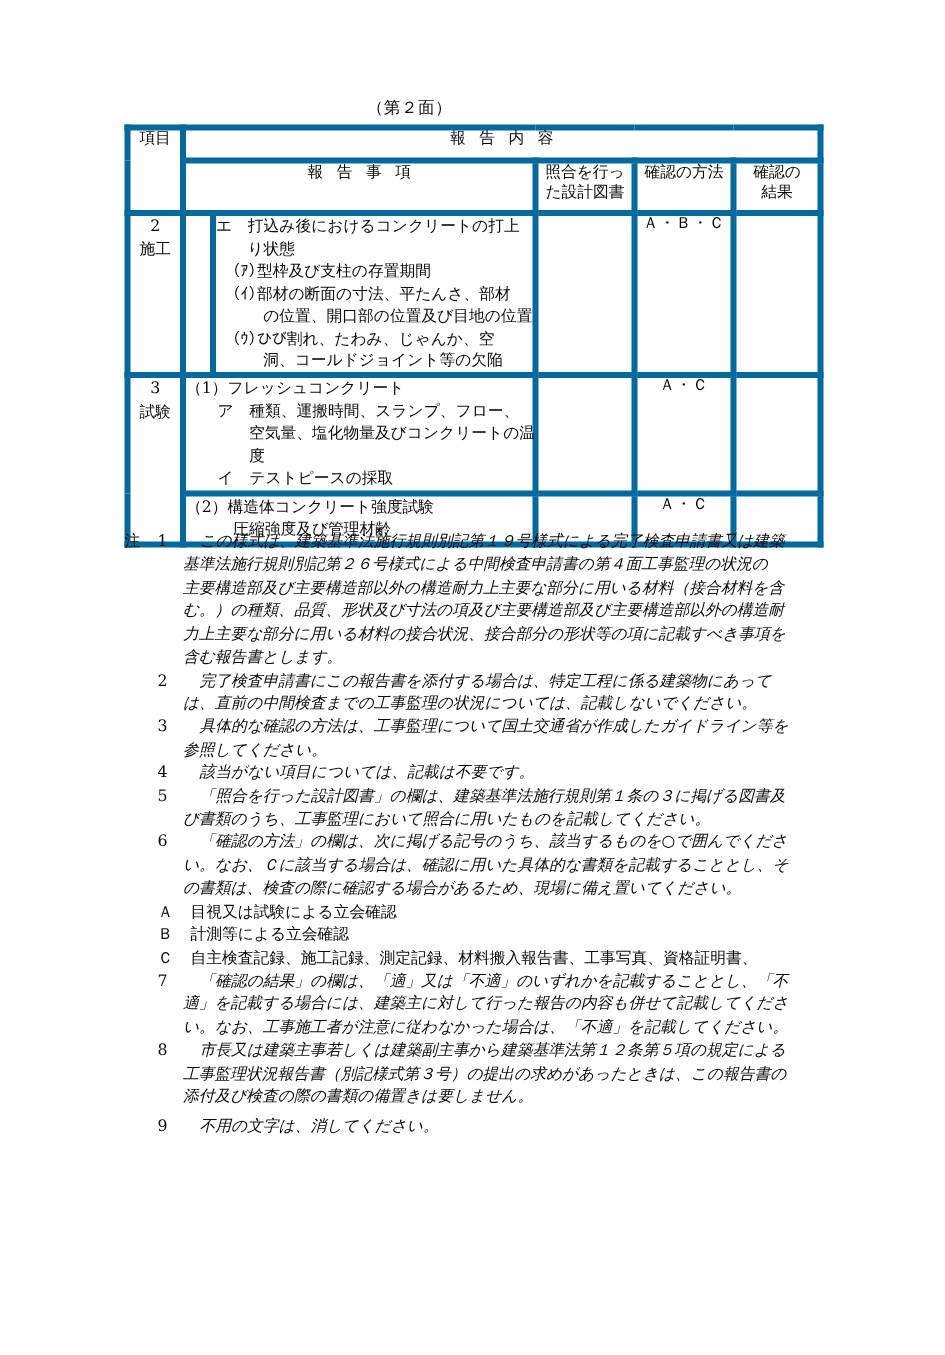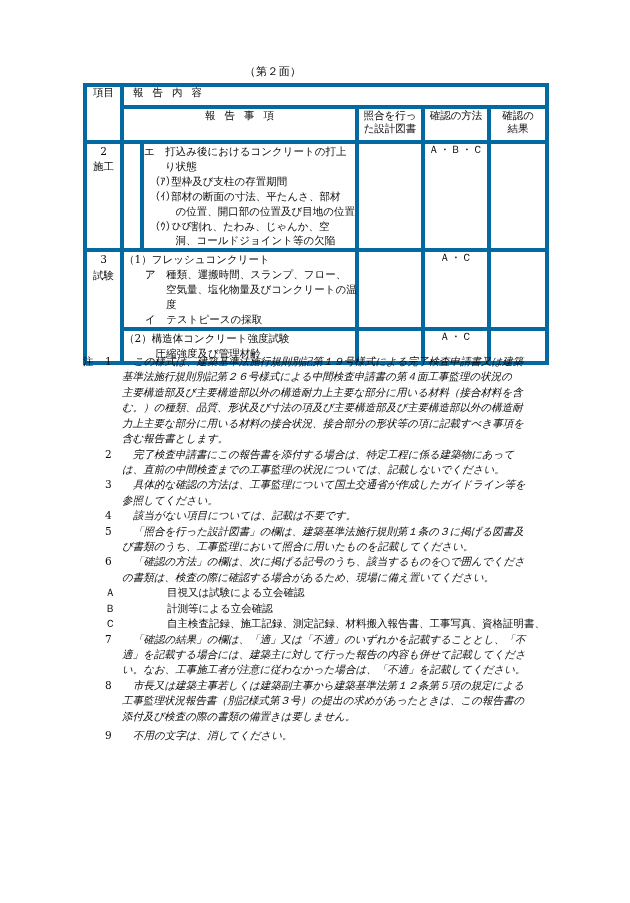--- a/index.html
+++ b/index.html
@@ -36,21 +36,21 @@
     font-weight:normal;
   }
   .c-item{width:37px;}
   .c-gut{width:20px;}
   .c-body{width:215px;}
   .c-dwg{width:66px;}
   .c-mtd{width:66px;}
   .c-res{width:58px;}
 
   .hdr-span{
-    height:18px;text-align:left;vertical-align:middle;
+    height:18px;text-align:center;vertical-align:middle;
     letter-spacing:9px;text-indent:9px;font-size:10.5px;
   }
   .hdr-cell{
     text-align:center;vertical-align:middle;height:31px;
     font-size:10.5px;line-height:1.22;padding:2px 1px;
   }
   .hdr-cell.spaced{letter-spacing:9px;text-indent:9px;}
   .hdr-item{text-align:center;vertical-align:middle;font-size:10.5px;}
 
   .itm-cell{
@@ -77,21 +77,21 @@
   .note-label{
     width:22px;flex:0 0 22px;text-align:left;
   }
   .note-num{
     width:17px;flex:0 0 17px;text-align:left;
   }
   .note-text{flex:1 1 auto;text-indent:11px;font-style:italic;}
   .note-text.noind{text-indent:0;}
   .sub-row{display:flex;align-items:flex-start;padding-left:22px;}
   .sub-label{width:22px;flex:0 0 22px;}
-  .sub-text{flex:1 1 auto;margin-left:40px;}
+  .sub-text{flex:1 1 auto;}
   .note-spacer{height:4px;}
 </style>
 </head>
 <body>
 
 <div class="page">
 
   <div class="page-title">（第２面）</div>
 
   <div class="tbl-wrap">
@@ -238,20 +238,25 @@
         <div class="note-text noind">び書類のうち、工事監理において照合に用いたものを記載してください。</div>
       </div>
       <div class="note-row">
         <div class="note-label"></div>
         <div class="note-num">6</div>
         <div class="note-text">「確認の方法」の欄は、次に掲げる記号のうち、該当するものを○で囲んでくださ</div>
       </div>
       <div class="note-row">
         <div class="note-label"></div>
         <div class="note-num"></div>
+        <div class="note-text noind">い。なお、Ｃに該当する場合は、確認に用いた具体的な書類を記載することとし、そ</div>
+      </div>
+      <div class="note-row">
+        <div class="note-label"></div>
+        <div class="note-num"></div>
         <div class="note-text noind">の書類は、検査の際に確認する場合があるため、現場に備え置いてください。</div>
       </div>
       <div class="sub-row">
         <div class="sub-label">Ａ</div>
         <div class="sub-text">目視又は試験による立会確認</div>
       </div>
       <div class="sub-row">
         <div class="sub-label">Ｂ</div>
         <div class="sub-text">計測等による立会確認</div>
       </div>

